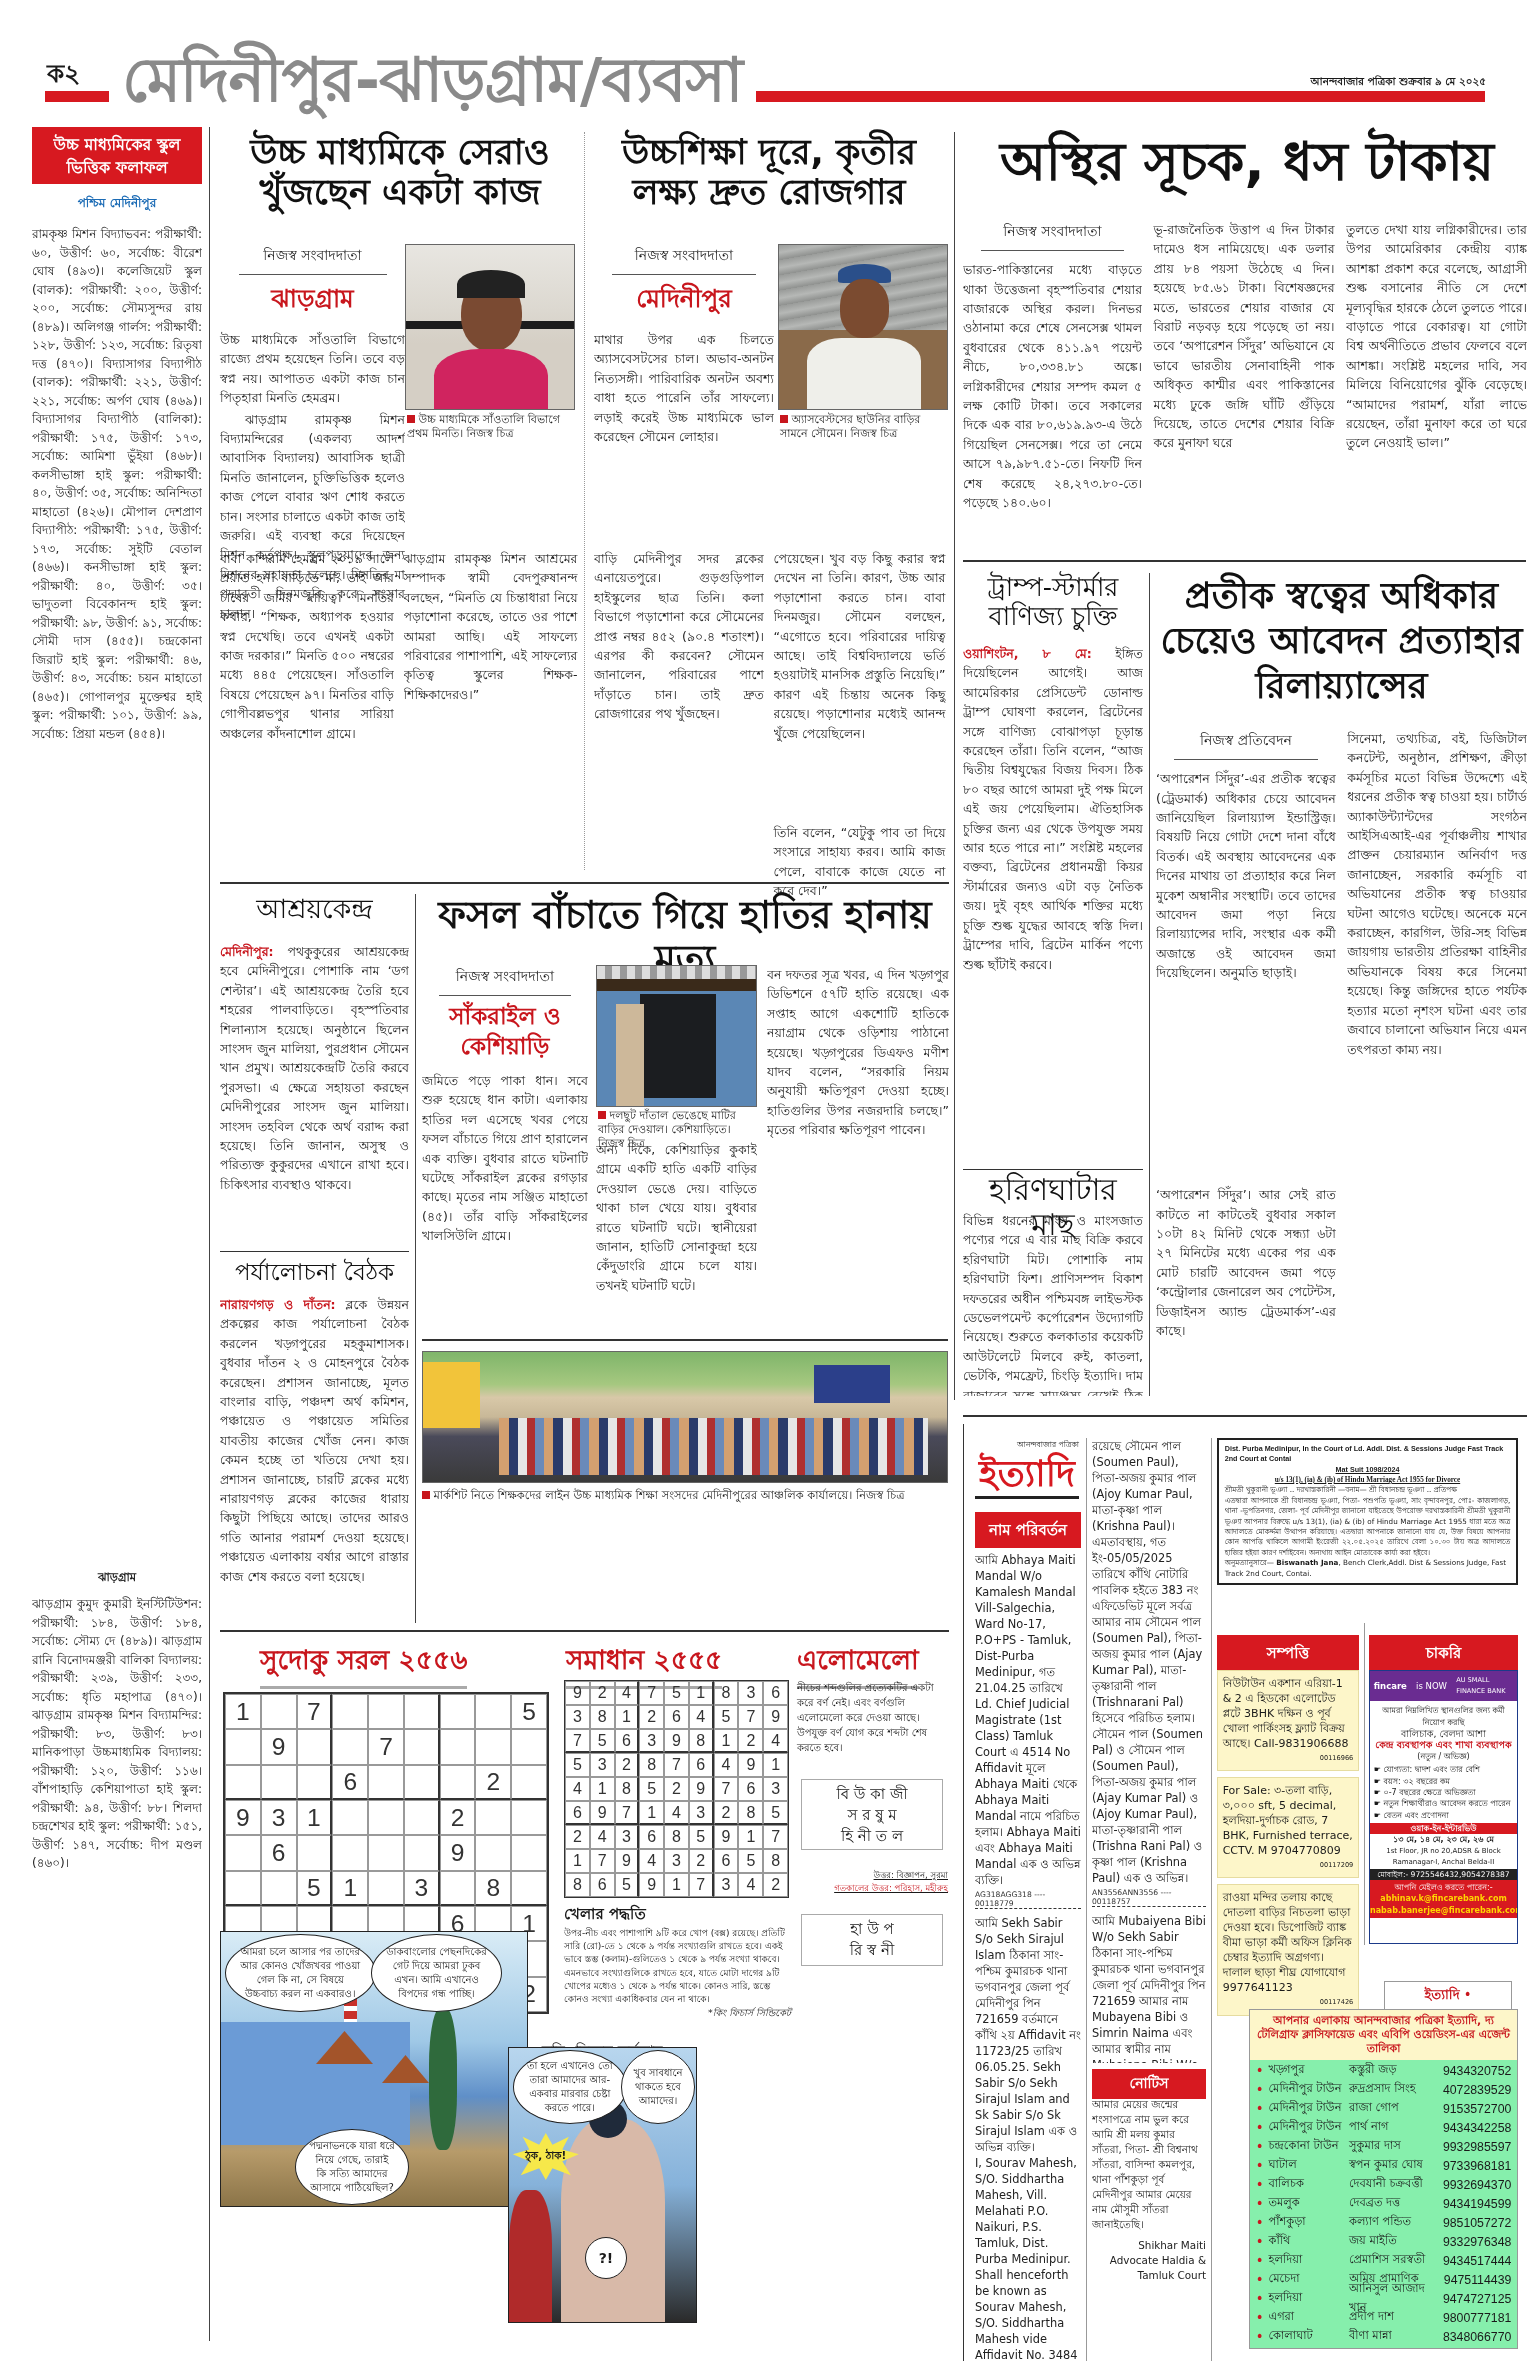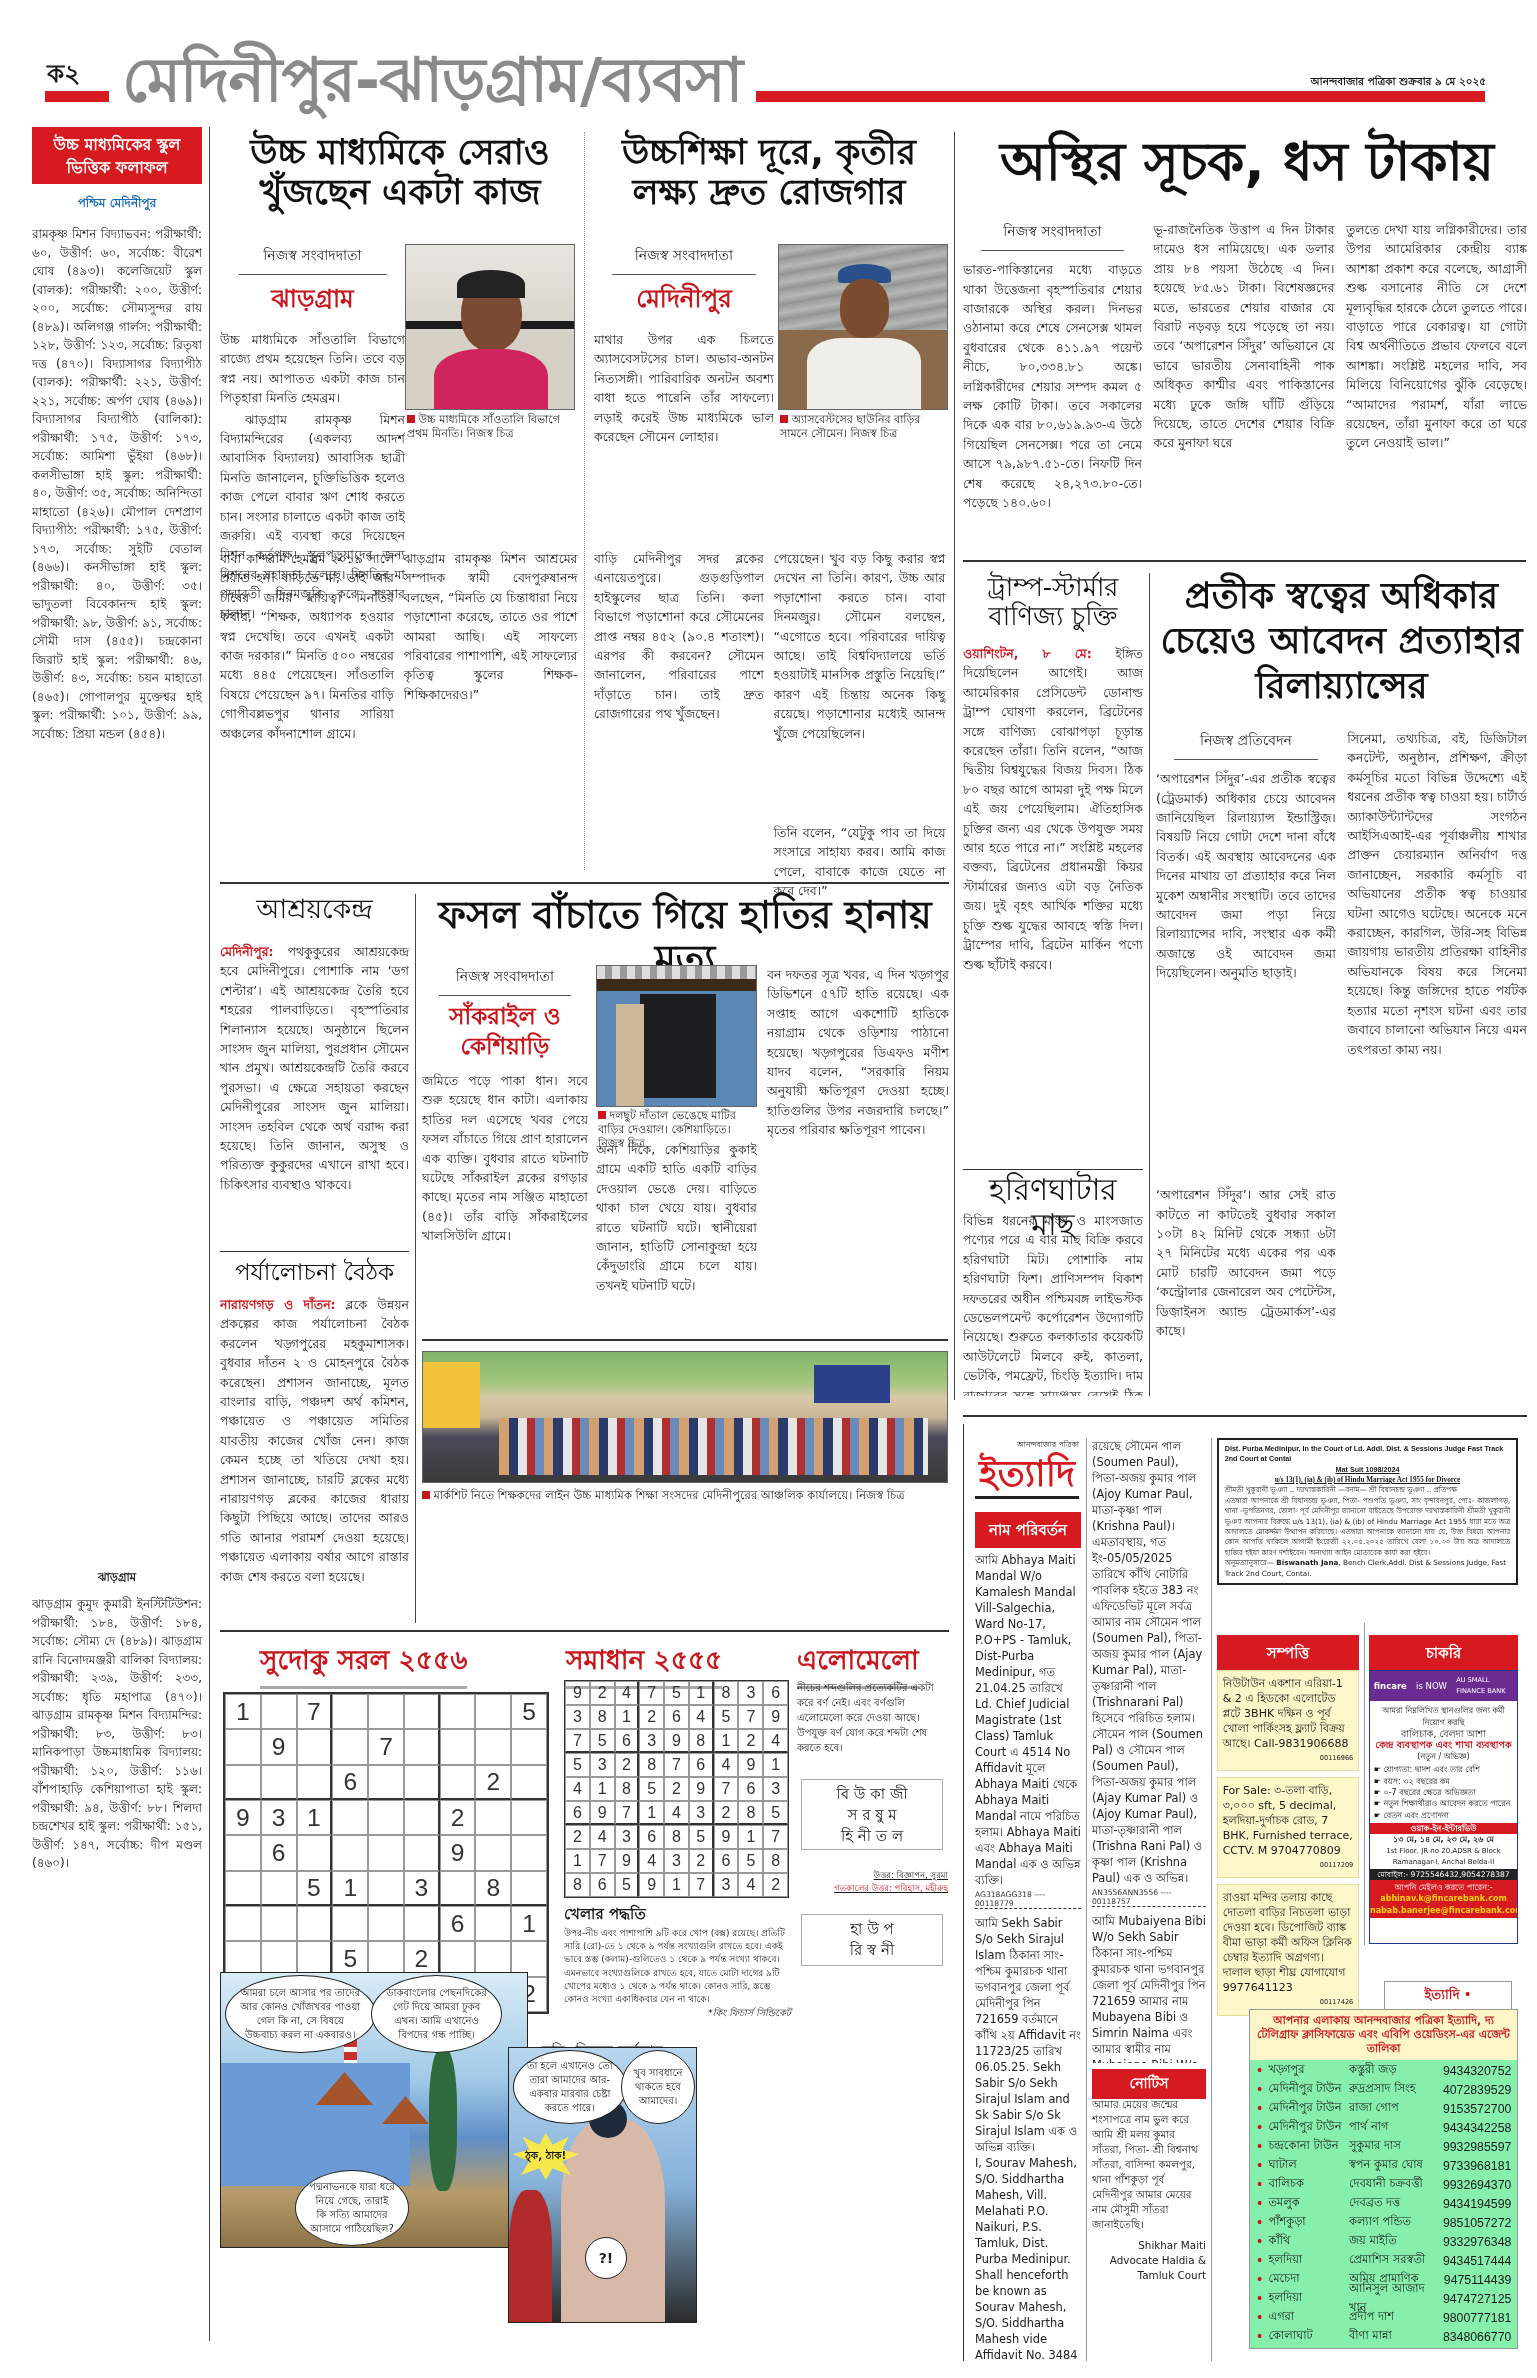--- a/index.html
+++ b/index.html
@@ -368,21 +368,21 @@
   <div>হা উ প</div>
   <div>রি স্ব নী</div>
 </div>
 
 <div class="abs" style="left:223px;top:2020px;width:725px;display:flex;align-items:center;gap:9.5px;font-size:16px;margin-top:19px">
   <span style="display:inline-block;width:26.5px;height:11.4px;background:#d71920"></span>
   <span>গল্প: সুনীল গঙ্গোপাধ্যায়ের উল্কা রহস্য</span>
   <span style="display:inline-block;width:26.5px;height:11.4px;background:#d71920"></span>
   <span>ছবি: বিজন কর্মকার</span>
 </div>
-<div class="panel" style="left:220px;top:1972px;width:308px;height:276px;background:linear-gradient(180deg,#d9ecf6 0%,#9fc8e6 40%,#5f8fc8 60%,#b79b6a 80%,#8b7448 100%)">
+<div class="panel" style="left:220px;top:1931px;width:308px;height:276px;background:linear-gradient(180deg,#d9ecf6 0%,#9fc8e6 40%,#5f8fc8 60%,#b79b6a 80%,#8b7448 100%)">
   <div style="position:absolute;left:123px;top:66px;width:13.2px;height:47px;background:repeating-linear-gradient(180deg,#c8302a 0 7.6px,#fff 7.6px 13.2px)"></div>
   <div style="position:absolute;left:0;top:90px;width:189px;height:123px;background:#6b9bd6"></div>
   <div style="position:absolute;left:95px;top:99px;width:57px;height:33px;background:#a3542a;clip-path:polygon(50% 0,100% 100%,0 100%)"></div>
   <div style="position:absolute;left:161px;top:123px;width:47px;height:28px;background:#a3542a;clip-path:polygon(50% 0,100% 100%,0 100%)"></div>
   <div style="position:absolute;left:208px;top:76px;width:28px;height:142px;background:#2f6a3c;border-radius:40%"></div>
   <div class="bubble" style="left:3.8px;top:1.9px;width:151px;height:78px;font-size:10px;line-height:14px">আমরা চলে আসার পর তাদের আর কোনও খোঁজখবর পাওয়া গেল কি না, সে বিষয়ে উচ্চবাচ্য করল না একবারও।</div>
   <div class="bubble" style="left:150px;top:1.9px;width:131px;height:78px;font-size:10px;line-height:14px">ডাকবাংলোর পেছনদিকের গেট দিয়ে আমরা ঢুকব এখন। আমি এখানেও বিপদের গন্ধ পাচ্ছি।</div>
   <div class="bubble" style="left:74px;top:197px;width:114px;height:76px;font-size:10px;line-height:14px">পদ্মনাভনকে যারা ধরে নিয়ে গেছে, তারাই কি সত্যি আমাদের আসামে পাঠিয়েছিল?</div>
 </div>
 <div class="panel" style="left:508px;top:2047px;width:189px;height:276px;background:linear-gradient(180deg,#b8d6ee 0%,#86b2da 50%,#2a2a2a 100%)">

